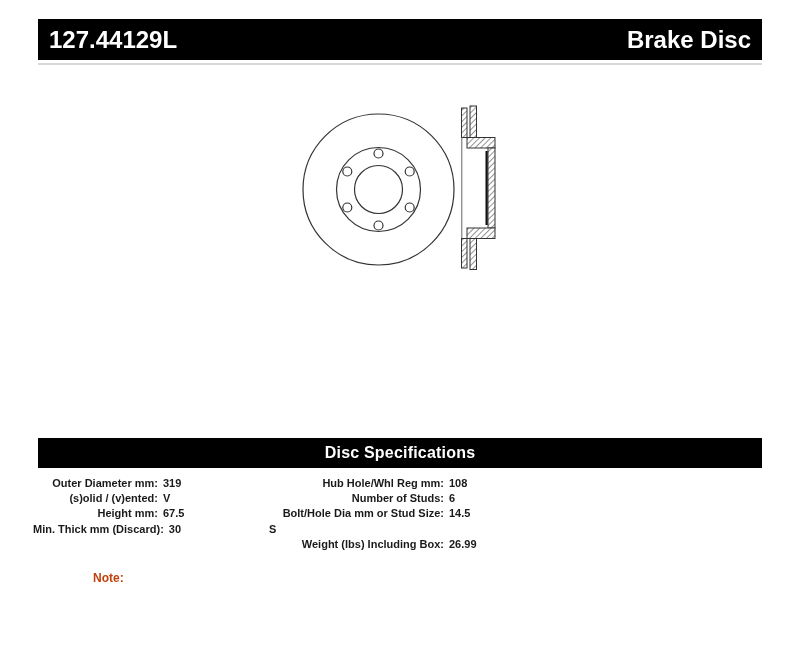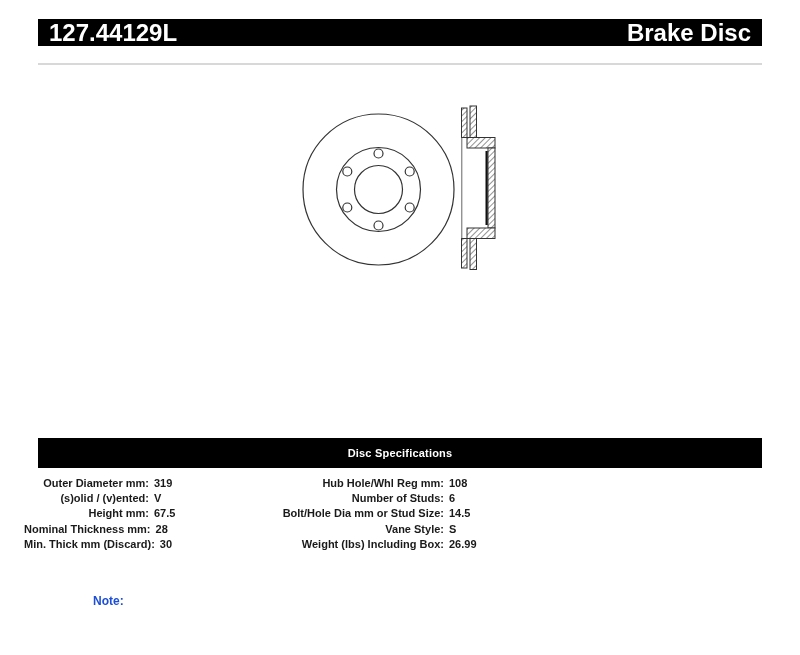--- a/index.html
+++ b/index.html
@@ -11,58 +11,58 @@
     overflow:hidden;
   }
   .bar{
     position:absolute;
     left:38px;width:724px;
     background:#000000;color:#ffffff;
     box-sizing:border-box;
     display:flex;align-items:center;
   }
   .header-bar{
-    top:19px;height:27px;
+    top:19px;height:41px;
     justify-content:space-between;
     padding:0 11px;
     font-size:24px;font-weight:bold;
   }
   .header-rule{
     position:absolute;left:38px;top:63px;width:724px;height:2px;
     background:#d8d8d8;
   }
   .spec-bar{
     top:438px;height:30px;
     justify-content:center;
-    font-size:11px;font-weight:bold;
+    font-size:16px;font-weight:bold;
     letter-spacing:0.2px;
   }
   .drawing{
     position:absolute;left:280px;top:95px;width:240px;height:190px;
   }
   .spec-col{
     position:absolute;top:475px;
     font-size:11px;font-weight:bold;color:#1a1a1a;
   }
-  .col-1{left:24px;width:245px;}
+  .col-1{left:33px;width:245px;}
   .col-2{left:264px;width:260px;}
   .col-3{left:533px;width:229px;}
   .spec-row{
     display:flex;align-items:center;height:15.3px;
     white-space:nowrap;
   }
   .spec-label{display:block;text-align:right;}
   .col-1 .spec-label{flex:0 0 125px;}
   .col-2 .spec-label{flex:0 0 180px;}
   .col-3 .spec-label{flex:0 0 115px;}
   .spec-value{display:block;margin-left:5px;text-align:left;}
   .note-row{
     position:absolute;left:93px;top:571px;
-    font-size:12px;font-weight:bold;color:#1d4ed8;
-    display:flex;white-space:nowrap;margin-top:23px;
+    font-size:12px;font-weight:bold;color:#c2410c;
+    display:flex;white-space:nowrap;
   }
   .note-text{margin-left:6px;font-weight:normal;}
 </style>
 </head>
 <body>
 
 <div class="page">
 
   <div class="bar header-bar">
     <span>127.44129L</span>
@@ -114,44 +114,39 @@
     </div>
     <div class="spec-row">
       <span class="spec-label">(s)olid / (v)ented:</span>
       <span class="spec-value">V</span>
     </div>
     <div class="spec-row">
       <span class="spec-label">Height mm:</span>
       <span class="spec-value">67.5</span>
     </div>
     <div class="spec-row">
-      <span class="spec-label">Nominal Thickness mm:</span>
-      <span class="spec-value">28</span>
-    </div>
-    <div class="spec-row">
       <span class="spec-label">Min. Thick mm (Discard):</span>
       <span class="spec-value">30</span>
     </div>
   </div>
 
   <div class="spec-col col-2">
     <div class="spec-row">
       <span class="spec-label">Hub Hole/Whl Reg mm:</span>
       <span class="spec-value">108</span>
     </div>
     <div class="spec-row">
       <span class="spec-label">Number of Studs:</span>
       <span class="spec-value">6</span>
     </div>
     <div class="spec-row">
       <span class="spec-label">Bolt/Hole Dia mm or Stud Size:</span>
       <span class="spec-value">14.5</span>
     </div>
     <div class="spec-row">
-      <span class="spec-label">Vane Style:</span>
       <span class="spec-value">S</span>
     </div>
     <div class="spec-row">
       <span class="spec-label">Weight (lbs) Including Box:</span>
       <span class="spec-value">26.99</span>
     </div>
   </div>
 
 
   <div class="note-row">

